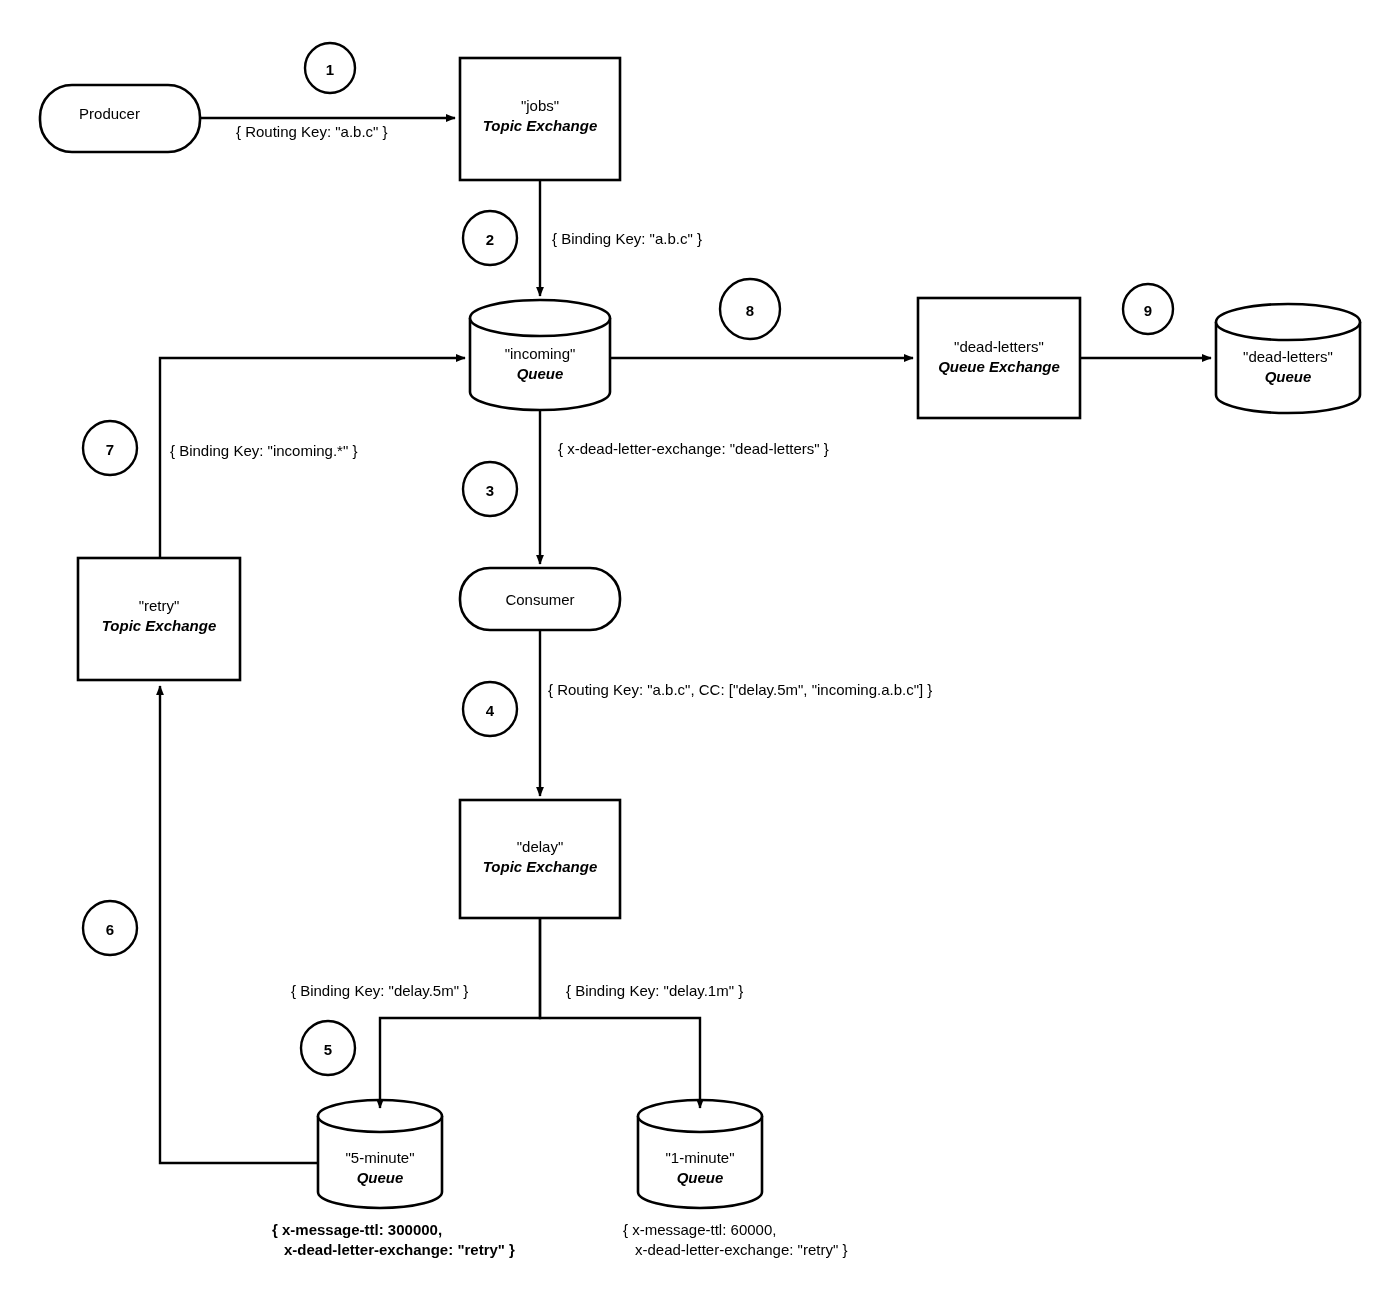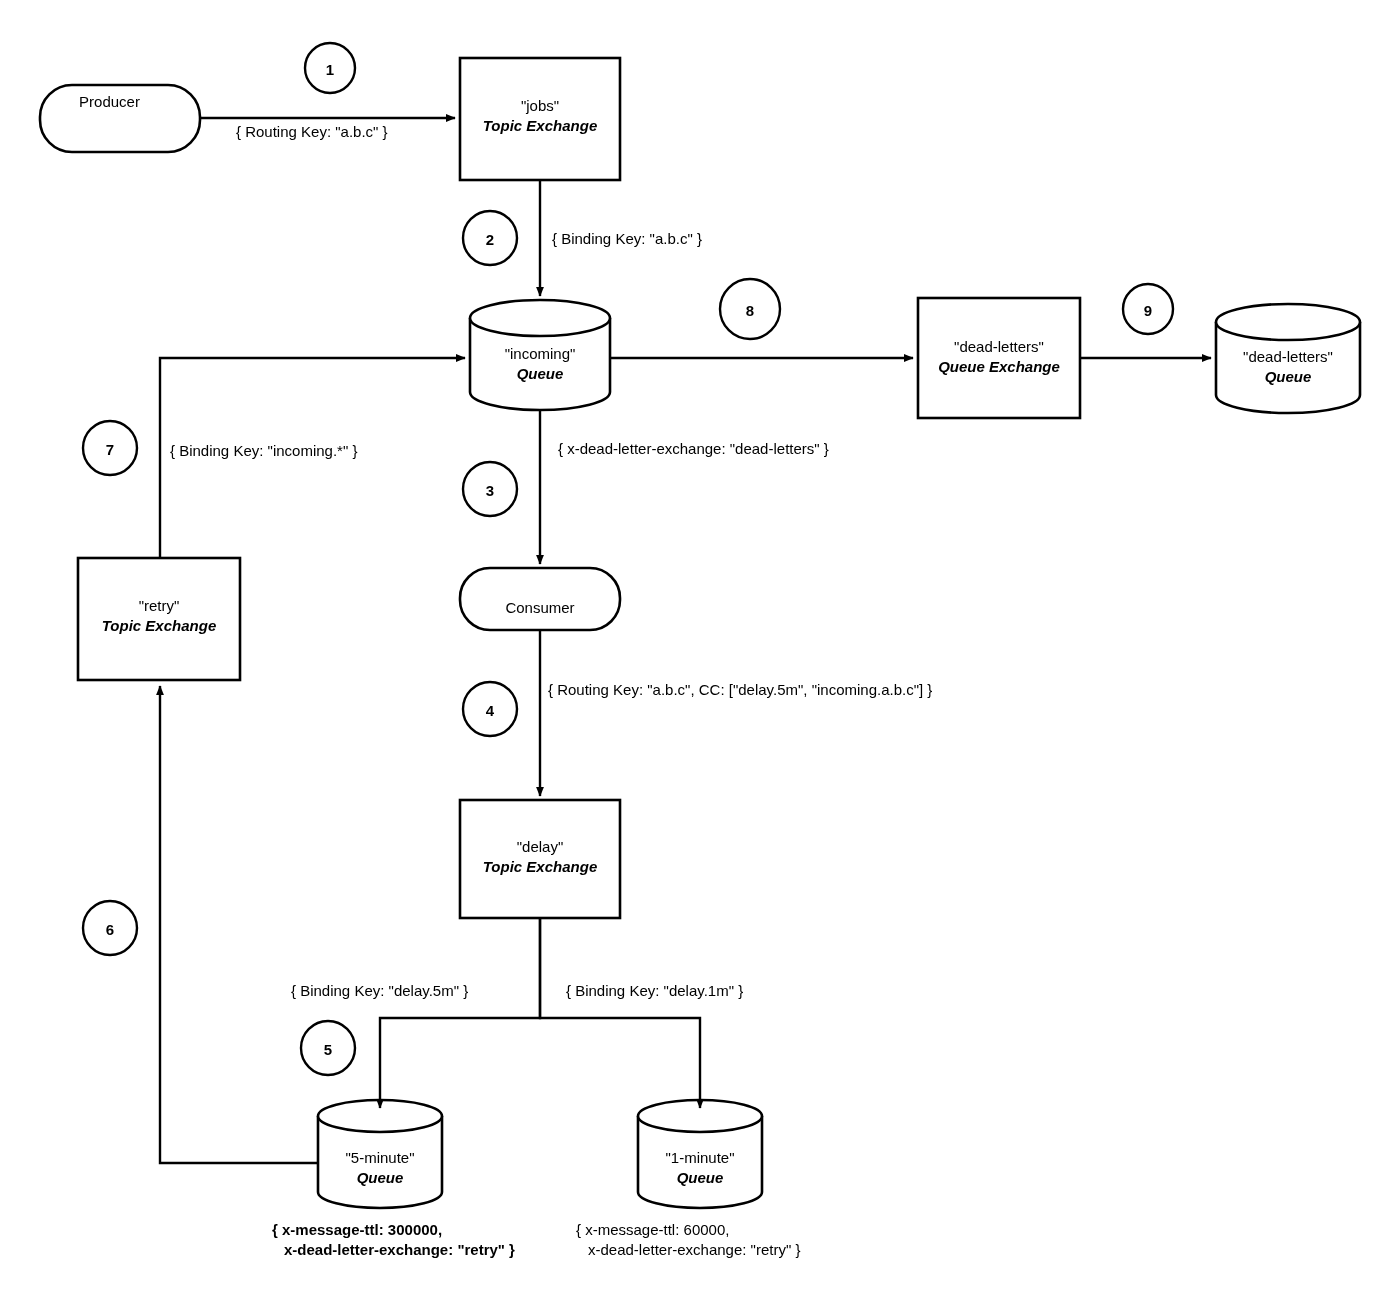--- a/index.html
+++ b/index.html
@@ -120,21 +120,21 @@
     <circle cx="490" cy="238" r="27" fill="#ffffff" stroke="#000000" stroke-width="2.4"></circle>
     <circle cx="490" cy="489" r="27" fill="#ffffff" stroke="#000000" stroke-width="2.4"></circle>
     <circle cx="490" cy="709" r="27" fill="#ffffff" stroke="#000000" stroke-width="2.4"></circle>
     <circle cx="328" cy="1048" r="27" fill="#ffffff" stroke="#000000" stroke-width="2.4"></circle>
     <circle cx="110" cy="928" r="27" fill="#ffffff" stroke="#000000" stroke-width="2.4"></circle>
     <circle cx="110" cy="448" r="27" fill="#ffffff" stroke="#000000" stroke-width="2.4"></circle>
     <circle cx="750" cy="309" r="30" fill="#ffffff" stroke="#000000" stroke-width="2.4"></circle>
     <circle cx="1148" cy="309" r="25" fill="#ffffff" stroke="#000000" stroke-width="2.4"></circle>
   </svg>
 
-  <div class="node-label" style="left:40px; top:92px; width:139px;">
+  <div class="node-label" style="left:40px; top:104px; width:139px;">
     <span>Producer</span>
   </div>
 
   <div class="node-label" style="left:460px; top:96px; width:160px;">
     <span>"jobs"</span><br>
     <span class="kind">Topic Exchange</span>
   </div>
 
   <div class="node-label" style="left:470px; top:344px; width:140px;">
     <span>"incoming"</span><br>
@@ -149,21 +149,21 @@
   <div class="node-label" style="left:1208px; top:347px; width:160px;">
     <span>"dead-letters"</span><br>
     <span class="kind">Queue</span>
   </div>
 
   <div class="node-label" style="left:78px; top:596px; width:162px;">
     <span>"retry"</span><br>
     <span class="kind">Topic Exchange</span>
   </div>
 
-  <div class="node-label" style="left:460px; top:590px; width:160px;margin-top:8px;">
+  <div class="node-label" style="left:460px; top:590px; width:160px;">
     <span>Consumer</span>
   </div>
 
   <div class="node-label" style="left:460px; top:837px; width:160px;">
     <span>"delay"</span><br>
     <span class="kind">Topic Exchange</span>
   </div>
 
   <div class="node-label" style="left:318px; top:1148px; width:124px;">
     <span>"5-minute"</span><br>
@@ -187,21 +187,21 @@
 
   <div class="edge-label" style="left:291px; top:981px;">{ Binding Key: "delay.5m" }</div>
 
   <div class="edge-label" style="left:566px; top:981px;">{ Binding Key: "delay.1m" }</div>
 
   <div class="edge-label" style="left:272px; top:1220px;font-weight:bold;">
     <span>{ x-message-ttl: 300000,</span><br>
     <span style="padding-left:12px; display:inline-block;">x-dead-letter-exchange: "retry" }</span>
   </div>
 
-  <div class="edge-label" style="left:576px; top:1220px;">
+  <div class="edge-label" style="left:623px; top:1220px;">
     <span>{ x-message-ttl: 60000,</span><br>
     <span style="padding-left:12px; display:inline-block;">x-dead-letter-exchange: "retry" }</span>
   </div>
 
   <div class="step-num" style="left:310px; top:62px; width:40px;">1</div>
   <div class="step-num" style="left:470px; top:232px; width:40px;">2</div>
   <div class="step-num" style="left:470px; top:483px; width:40px;">3</div>
   <div class="step-num" style="left:470px; top:703px; width:40px;">4</div>
   <div class="step-num" style="left:308px; top:1042px; width:40px;">5</div>
   <div class="step-num" style="left:90px; top:922px; width:40px;">6</div>

